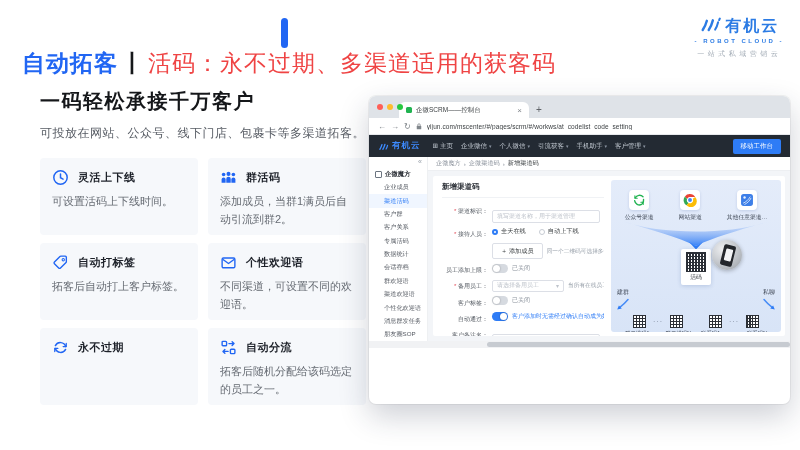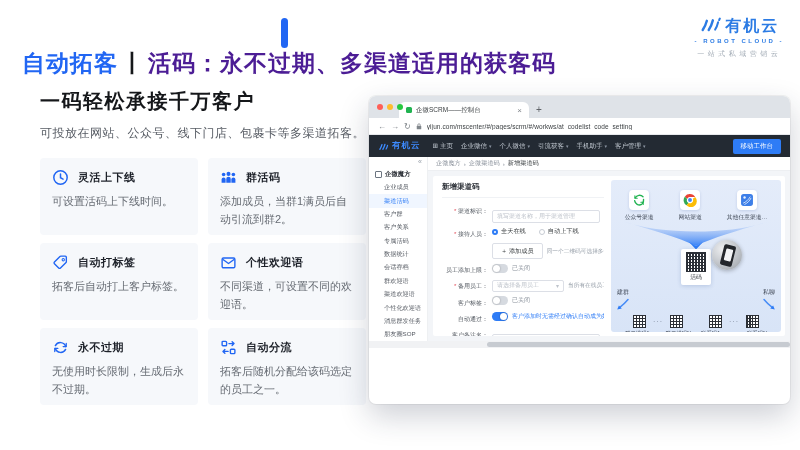--- a/index.html
+++ b/index.html
@@ -5,21 +5,21 @@
   html,body{margin:0;padding:0;}
   body{width:800px;height:450px;background:#fff;position:relative;overflow:hidden;
        font-family:"Liberation Sans","DejaVu Sans",sans-serif;-webkit-font-smoothing:antialiased;}
 
   
   .hdr{position:absolute;left:22px;top:18px;display:flex;align-items:center;flex-direction:column;}
   .accent-bar{width:7px;height:30px;background:#2166F3;border-radius:3.5px;margin-right:9px;}
   .hdr h1{margin:0;font-size:23px;letter-spacing:1px;display:flex;align-items:center;white-space:nowrap;}
   .t-blue{color:#2166F3;font-weight:800;}
   .t-div{color:#15171a;font-weight:700;margin:0 3px;}
-  .t-main{color:#4c1d95;font-weight:700;}
+  .t-main{color:#ef4444;font-weight:400;}
 
   .logo{position:absolute;right:16px;top:16px;text-align:center;color:#2B7BE4;}
   .logo-row{display:flex;align-items:center;justify-content:center;gap:2px;font-weight:800;font-size:16px;letter-spacing:2px;}
   .logo-row svg{width:24px;height:17px;}
   .logo-sub{font-size:6px;letter-spacing:2.5px;color:#2B7BE4;margin-top:1px;font-weight:700;}
   .logo-tag{margin-top:5px;font-size:7px;letter-spacing:3.5px;color:#A3ACB6;}
 
   
   .left{position:absolute;left:40px;top:88px;width:326px;}
   .left h2{margin:0 0 10px;font-size:20px;color:#15171a;letter-spacing:1.5px;}
@@ -223,21 +223,20 @@
           <span class="card-icon">
             <svg viewBox="0 0 16 16" fill="none" stroke="#2166F3" stroke-width="1.4" stroke-linecap="round">
               <path d="M3.2 6.2A5.3 5.3 0 0 1 12.9 7"></path>
               <path d="M12.8 9.8A5.3 5.3 0 0 1 3.1 9"></path>
               <path d="M13.4 4.2v2.9h-2.9" stroke-width="1.2" stroke-linejoin="round"></path>
               <path d="M2.6 11.8V8.9h2.9" stroke-width="1.2" stroke-linejoin="round"></path>
             </svg>
           </span>
           <span class="card-title">永不过期</span>
         </div>
-        <div class="card-desc">无使用时长限制，生成后永不过期。</div>
       </div>
       <div class="card">
         <div class="card-head">
           <span class="card-icon">
             <svg viewBox="0 0 16 16" fill="none" stroke="#2166F3" stroke-width="1.3">
               <rect x="2" y="2.2" width="4.2" height="4.2" rx="0.8"></rect>
               <rect x="9.8" y="9.6" width="4.2" height="4.2" rx="0.8"></rect>
               <path d="M8.4 4.3h4.8M11.4 2.5l1.8 1.8-1.8 1.8" stroke-linecap="round" stroke-linejoin="round"></path>
               <path d="M7.6 11.7H2.8M4.6 9.9 2.8 11.7l1.8 1.8" stroke-linecap="round" stroke-linejoin="round"></path>
             </svg>

